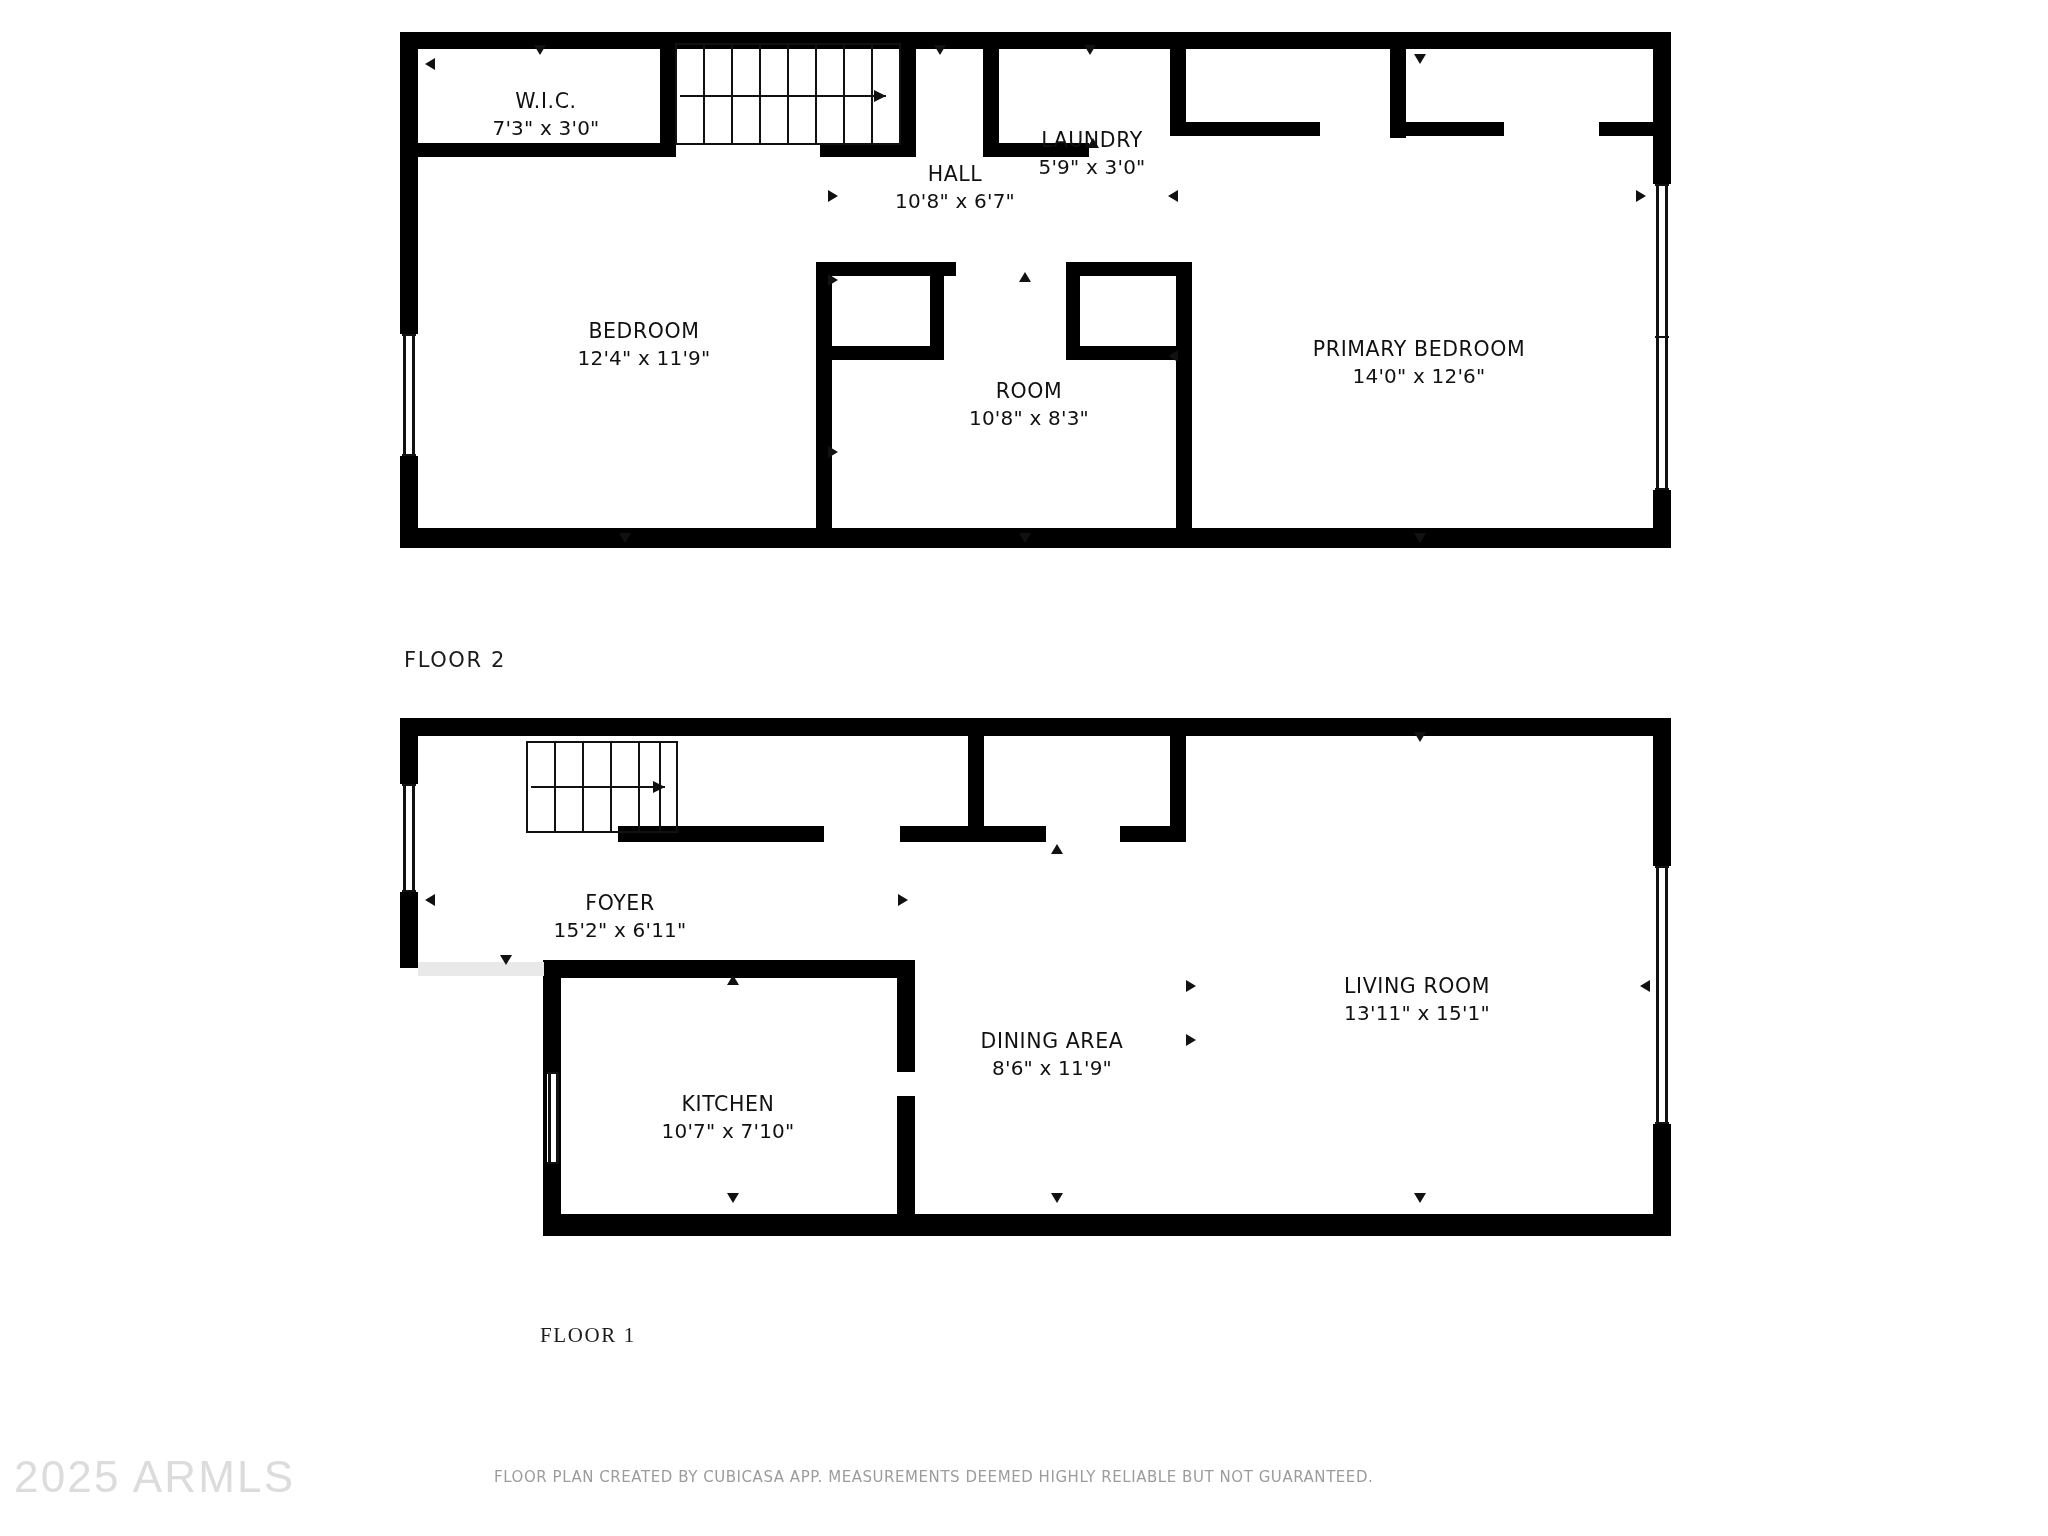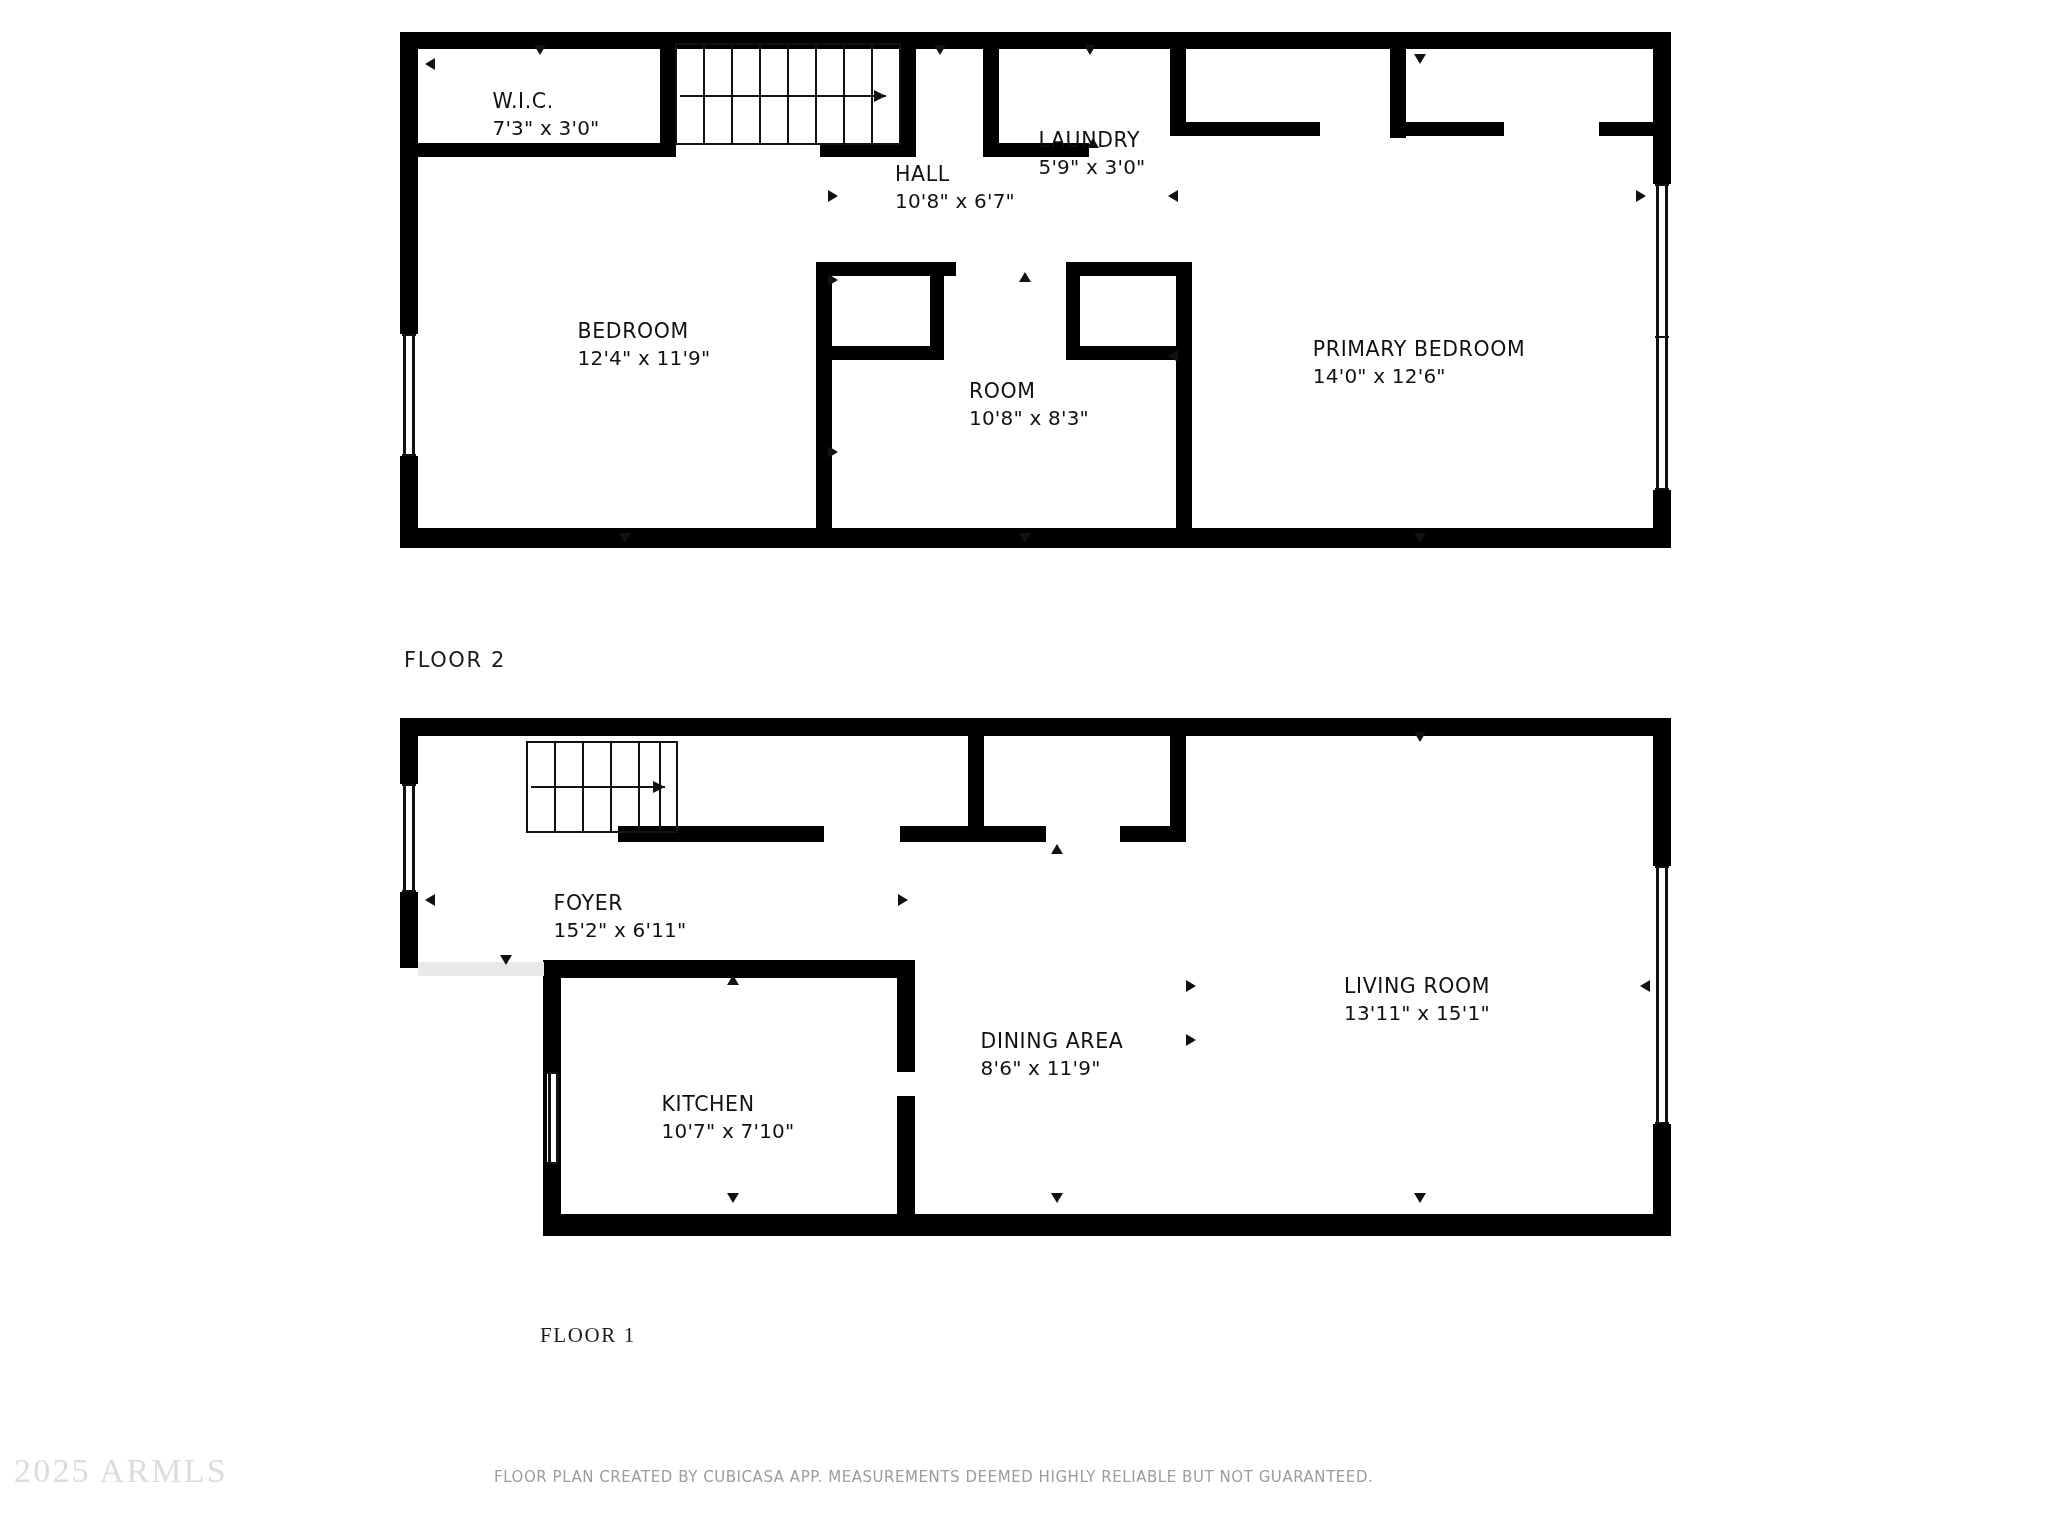--- a/index.html
+++ b/index.html
@@ -16,20 +16,21 @@
     overflow: hidden;
   }
   .plan-canvas {
     position: absolute;
     left: 0; top: 0;
     width: 2048px;
     height: 1536px;
   }
   .room-label {
     position: absolute;
+    text-align: center;
     line-height: 1.32;
     white-space: nowrap;
     transform: translate(-50%, -50%);
     font-family: "DejaVu Sans", sans-serif;
     color: #111111;
   }
   .room-label .name {
     font-size: 20.5px;
     letter-spacing: 0.6px;
     font-weight: 400;
@@ -52,24 +53,24 @@
     top: 1468px;
     font-size: 15px;
     letter-spacing: 0.55px;
     color: #9c9c9c;
     white-space: nowrap;
   }
   .watermark {
     position: absolute;
     left: 14px;
     top: 1452px;
-    font-size: 34px;
+    font-size: 44px;
     letter-spacing: 2.2px;
     color: #dcdcdc;
-    font-family: Liberation Serif, serif;
+    font-family: Liberation Sans, sans-serif;
     white-space: nowrap;
   }
 </style>
 </head>
 <body>
 
 <svg class="plan-canvas" viewBox="0 0 2048 1536" xmlns="http://www.w3.org/2000/svg">
 
   <g>
 

